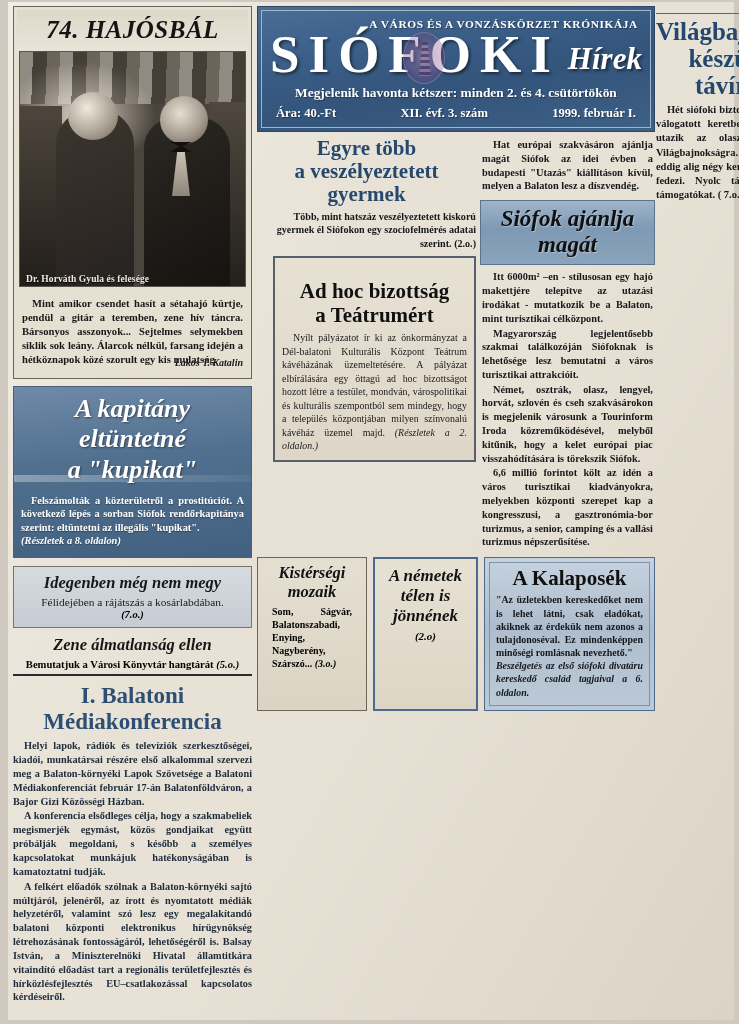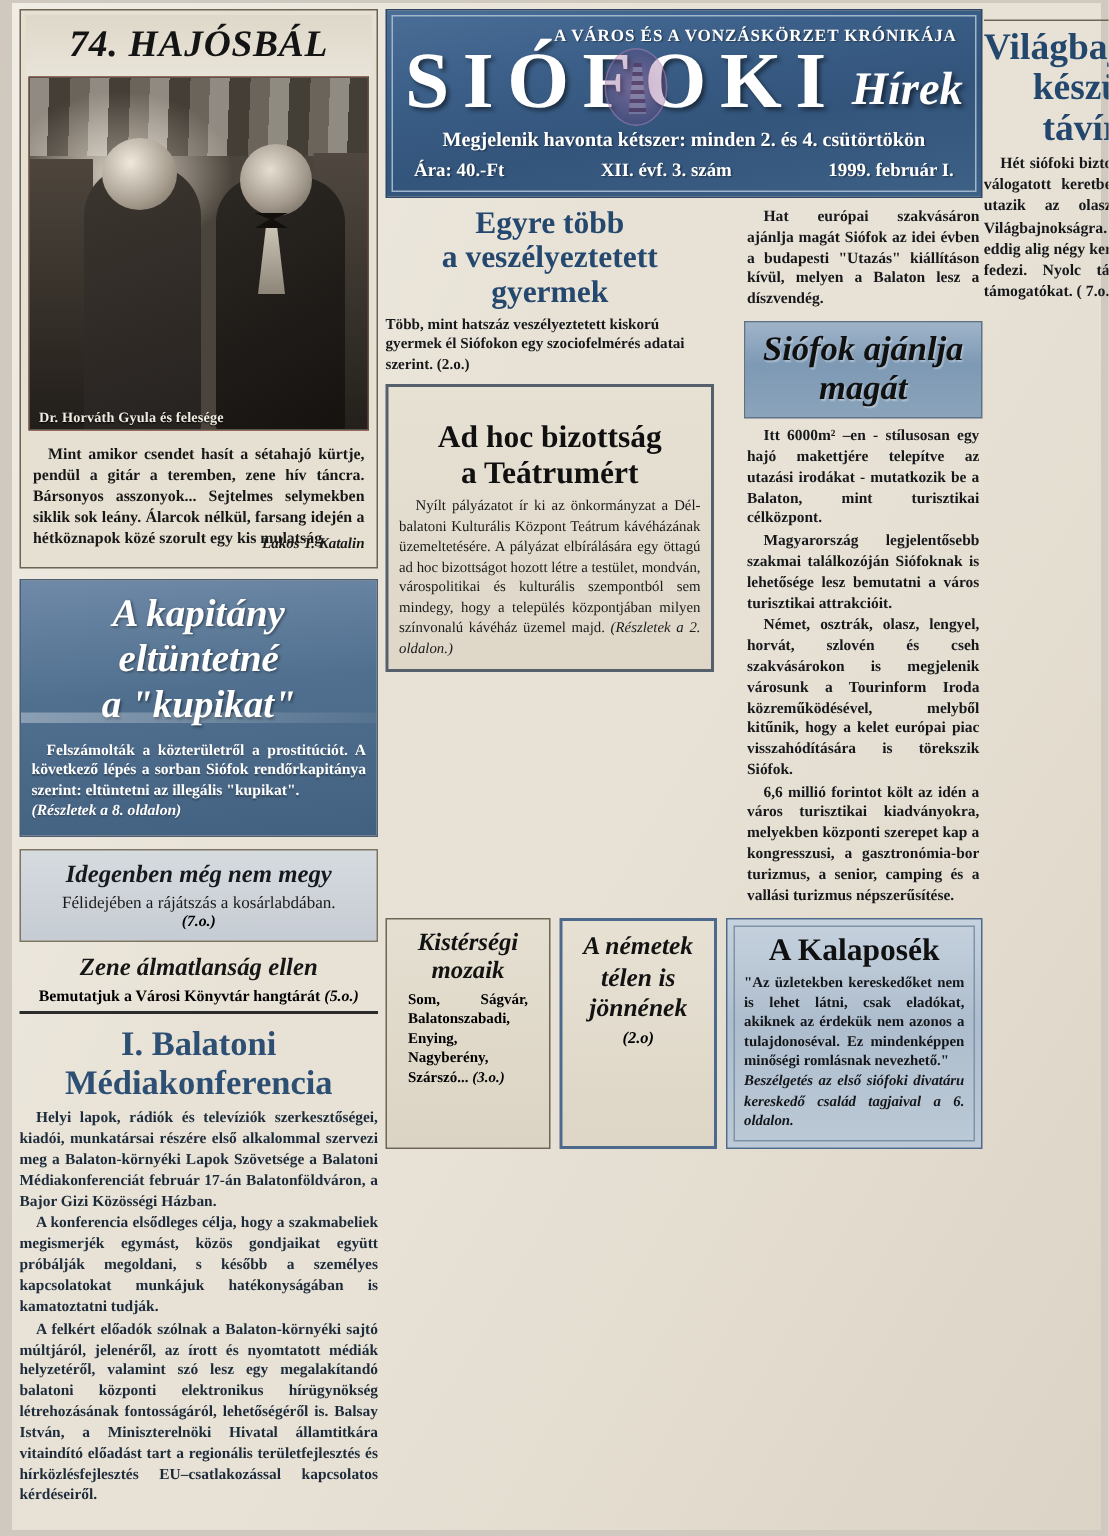--- a/index.html
+++ b/index.html
@@ -37,21 +37,21 @@
     font-size: 25px;
     letter-spacing: .5px;
     padding: 6px 0 7px;
     color: #141414;
     background: linear-gradient(180deg,#ded8ca,#e9e4d8);
   }
   .photo-ball {
     height: 236px; margin: 0 2px;
     border: 1px solid #5b5449;
     position: relative; overflow: hidden;
-    background: #b91c1c;
+    background: #a16207;
   }
   .photo-ball .bg {
     position: absolute; inset: 0;
     background:
       radial-gradient(ellipse 46% 32% at 27% 27%, #d8d2c6 0%, #9a9287 34%, #4a443c 72%),
       radial-gradient(ellipse 40% 30% at 66% 24%, #cfc8bb 0%, #8f887c 38%, #46403a 74%),
       linear-gradient(180deg,#6a6257 0%, #4b453c 42%, #332e28 100%);
   }
   .photo-ball .flags {
     position: absolute; left: 0; right: 0; top: 0; height: 52px;
@@ -208,35 +208,36 @@
     text-align: center; color: #fff; font-size: 13.4px; font-weight: bold;
     margin-top: 4px; text-shadow: 1px 1px 1px rgba(0,0,0,.4);
   }
   .mh-line3 {
     display: flex; justify-content: space-between; color: #fff;
     font-size: 12.6px; font-weight: bold; margin-top: 5px; padding: 0 6px;
     text-shadow: 1px 1px 1px rgba(0,0,0,.4);
   }
 
   
-  .midgrid { display: flex; gap: 20px; margin-top: 5px; flex: none; }
+  .midgrid { display: flex; gap: 4px; margin-top: 5px; flex: none; }
   .centercol { width: 219px; flex: none; }
   .farcol { flex: 1; }
 
   .gyermek h2 {
     text-align: center; font-weight: bold; font-size: 21px; color: #25486f;
     line-height: 1.1;
   }
   .gyermek p {
-    font-size: 10.1px; font-weight: bold; text-align: left; margin-top: 4px;
+    font-size: 10.1px; font-weight: bold; text-align: right; margin-top: 4px;
     line-height: 1.3; color: #16181b;
   }
   .adhoc {
     margin-top: 6px; border: 2px solid #55606c; padding: 22px 7px 7px;
     background: linear-gradient(180deg,#e7e1d4,#ded7c8);
+    margin-left: 16px;
   }
   .adhoc h2 {
     text-align: center; font-weight: bold; font-size: 21px; color: #101010;
     line-height: 1.14; margin-bottom: 4px;
   }
   .adhoc p {
     font-size: 9.9px; line-height: 1.36; text-align: justify; text-indent: 11px;
     color: #1a1a1a;
   }
   .adhoc .ref { font-style: italic; }

